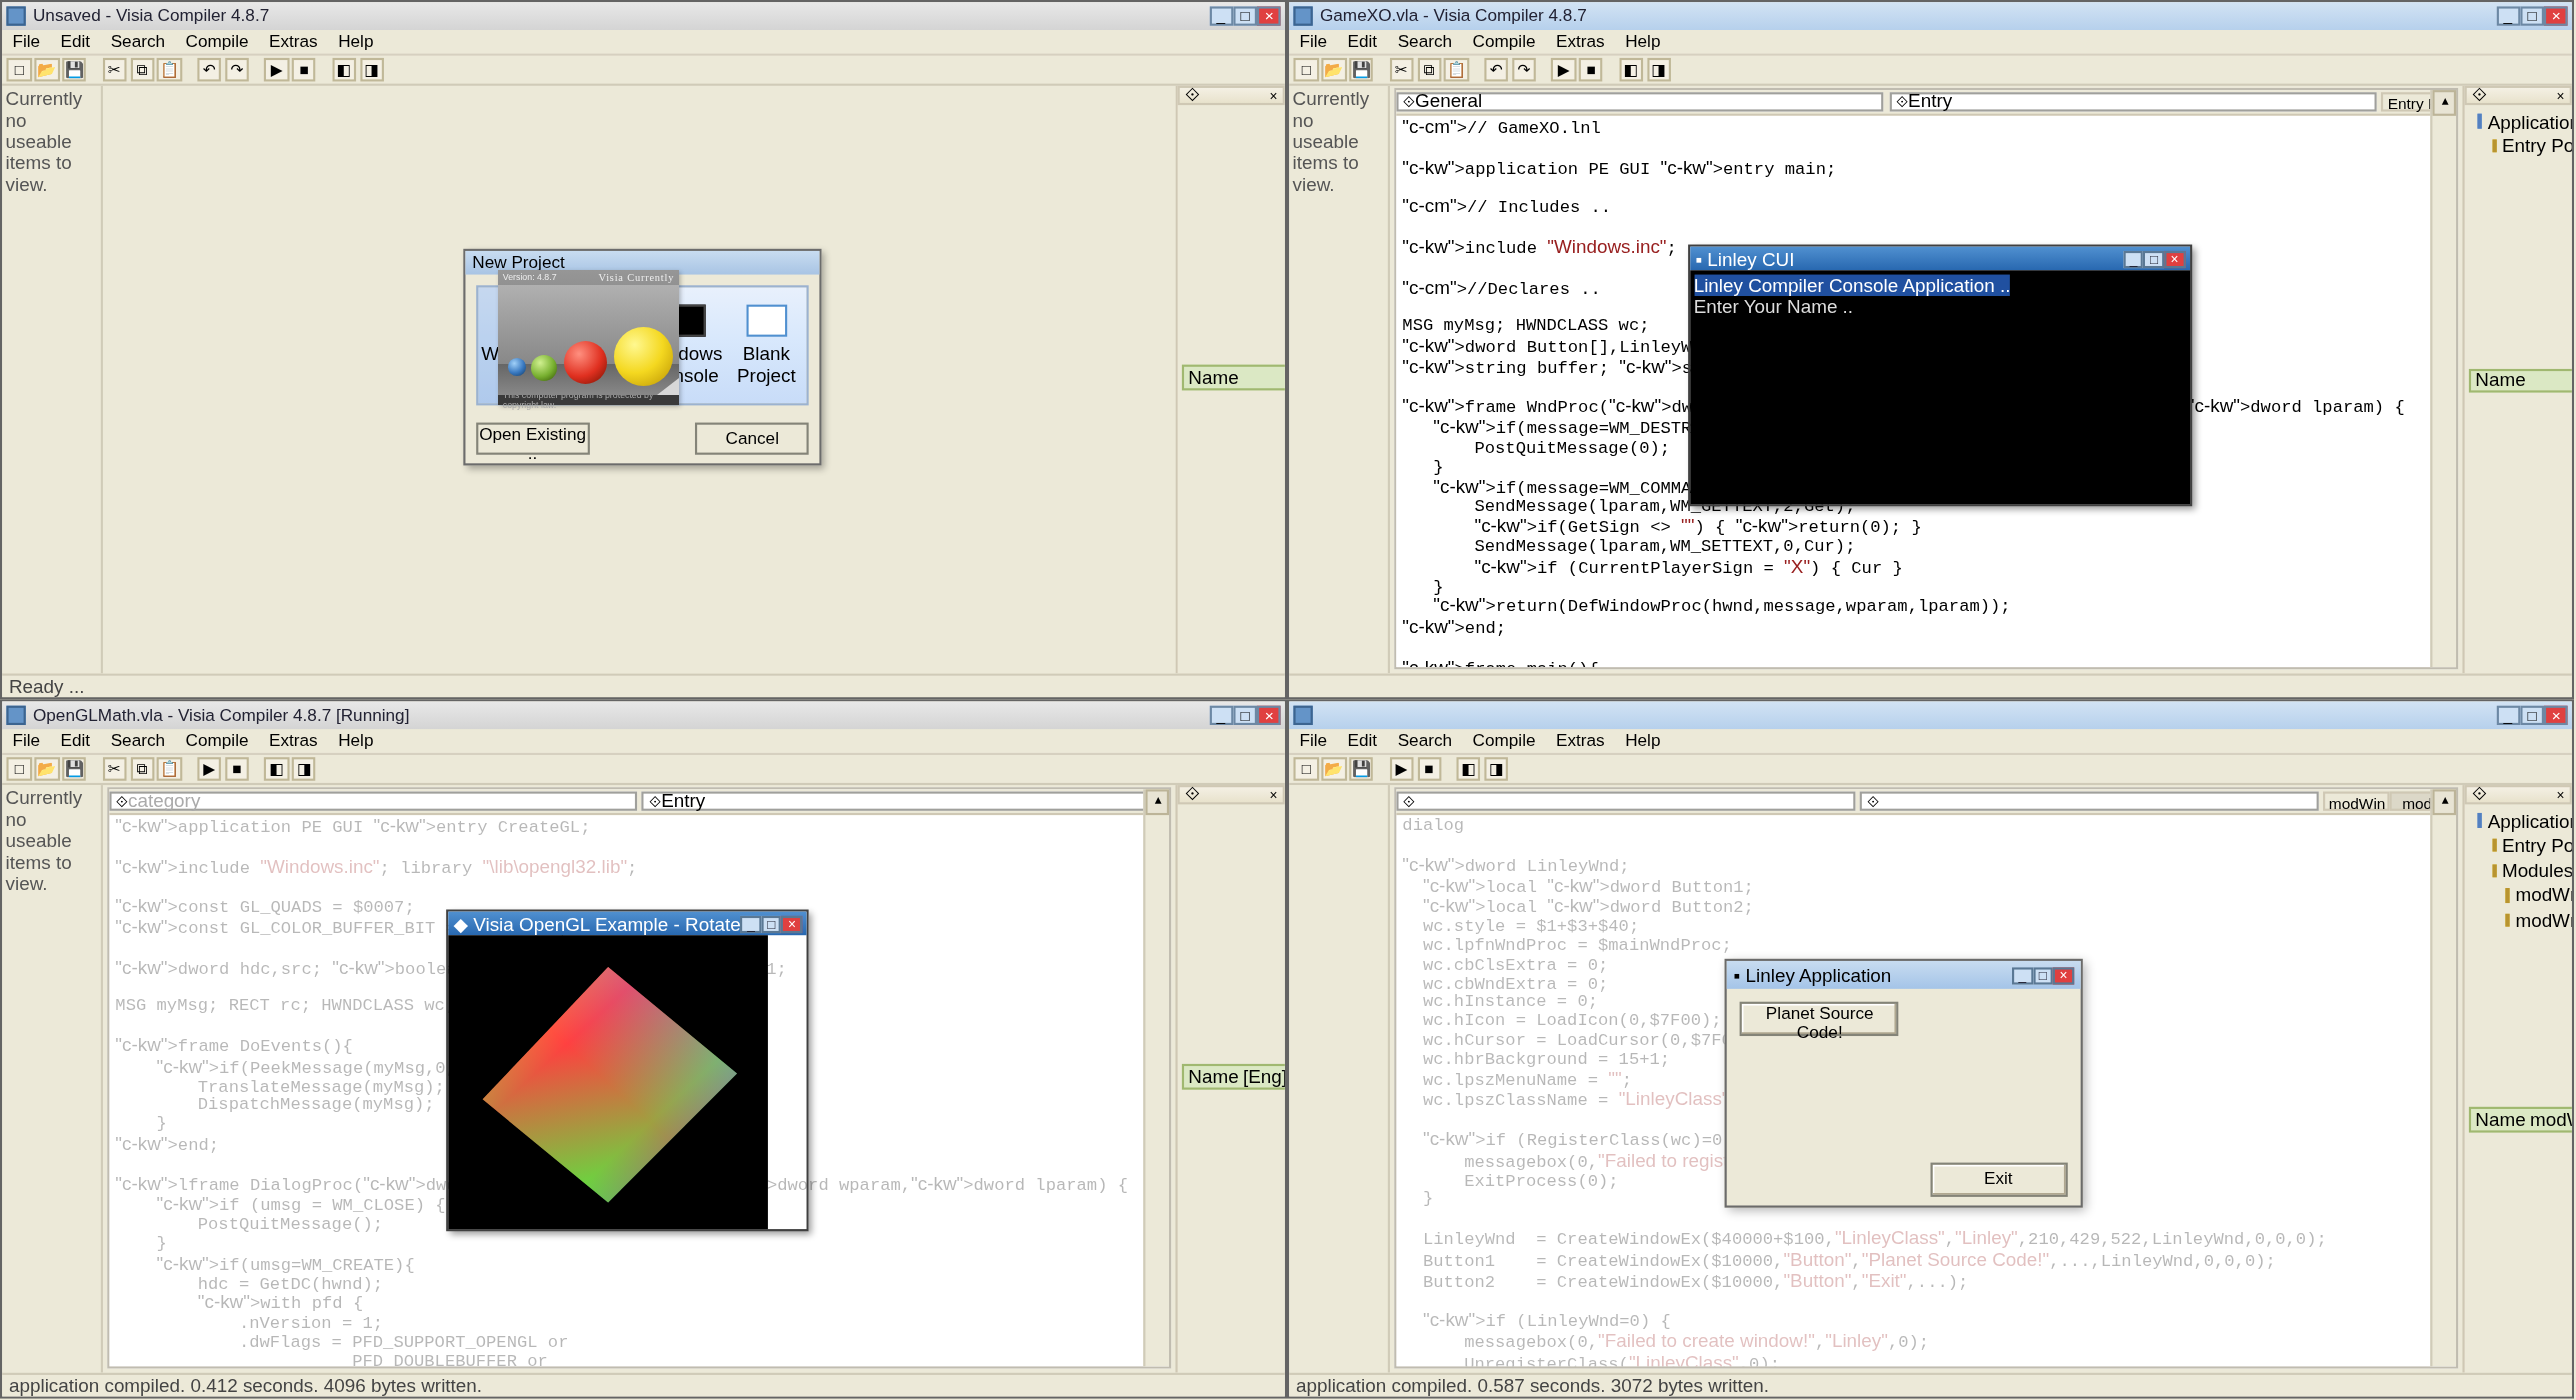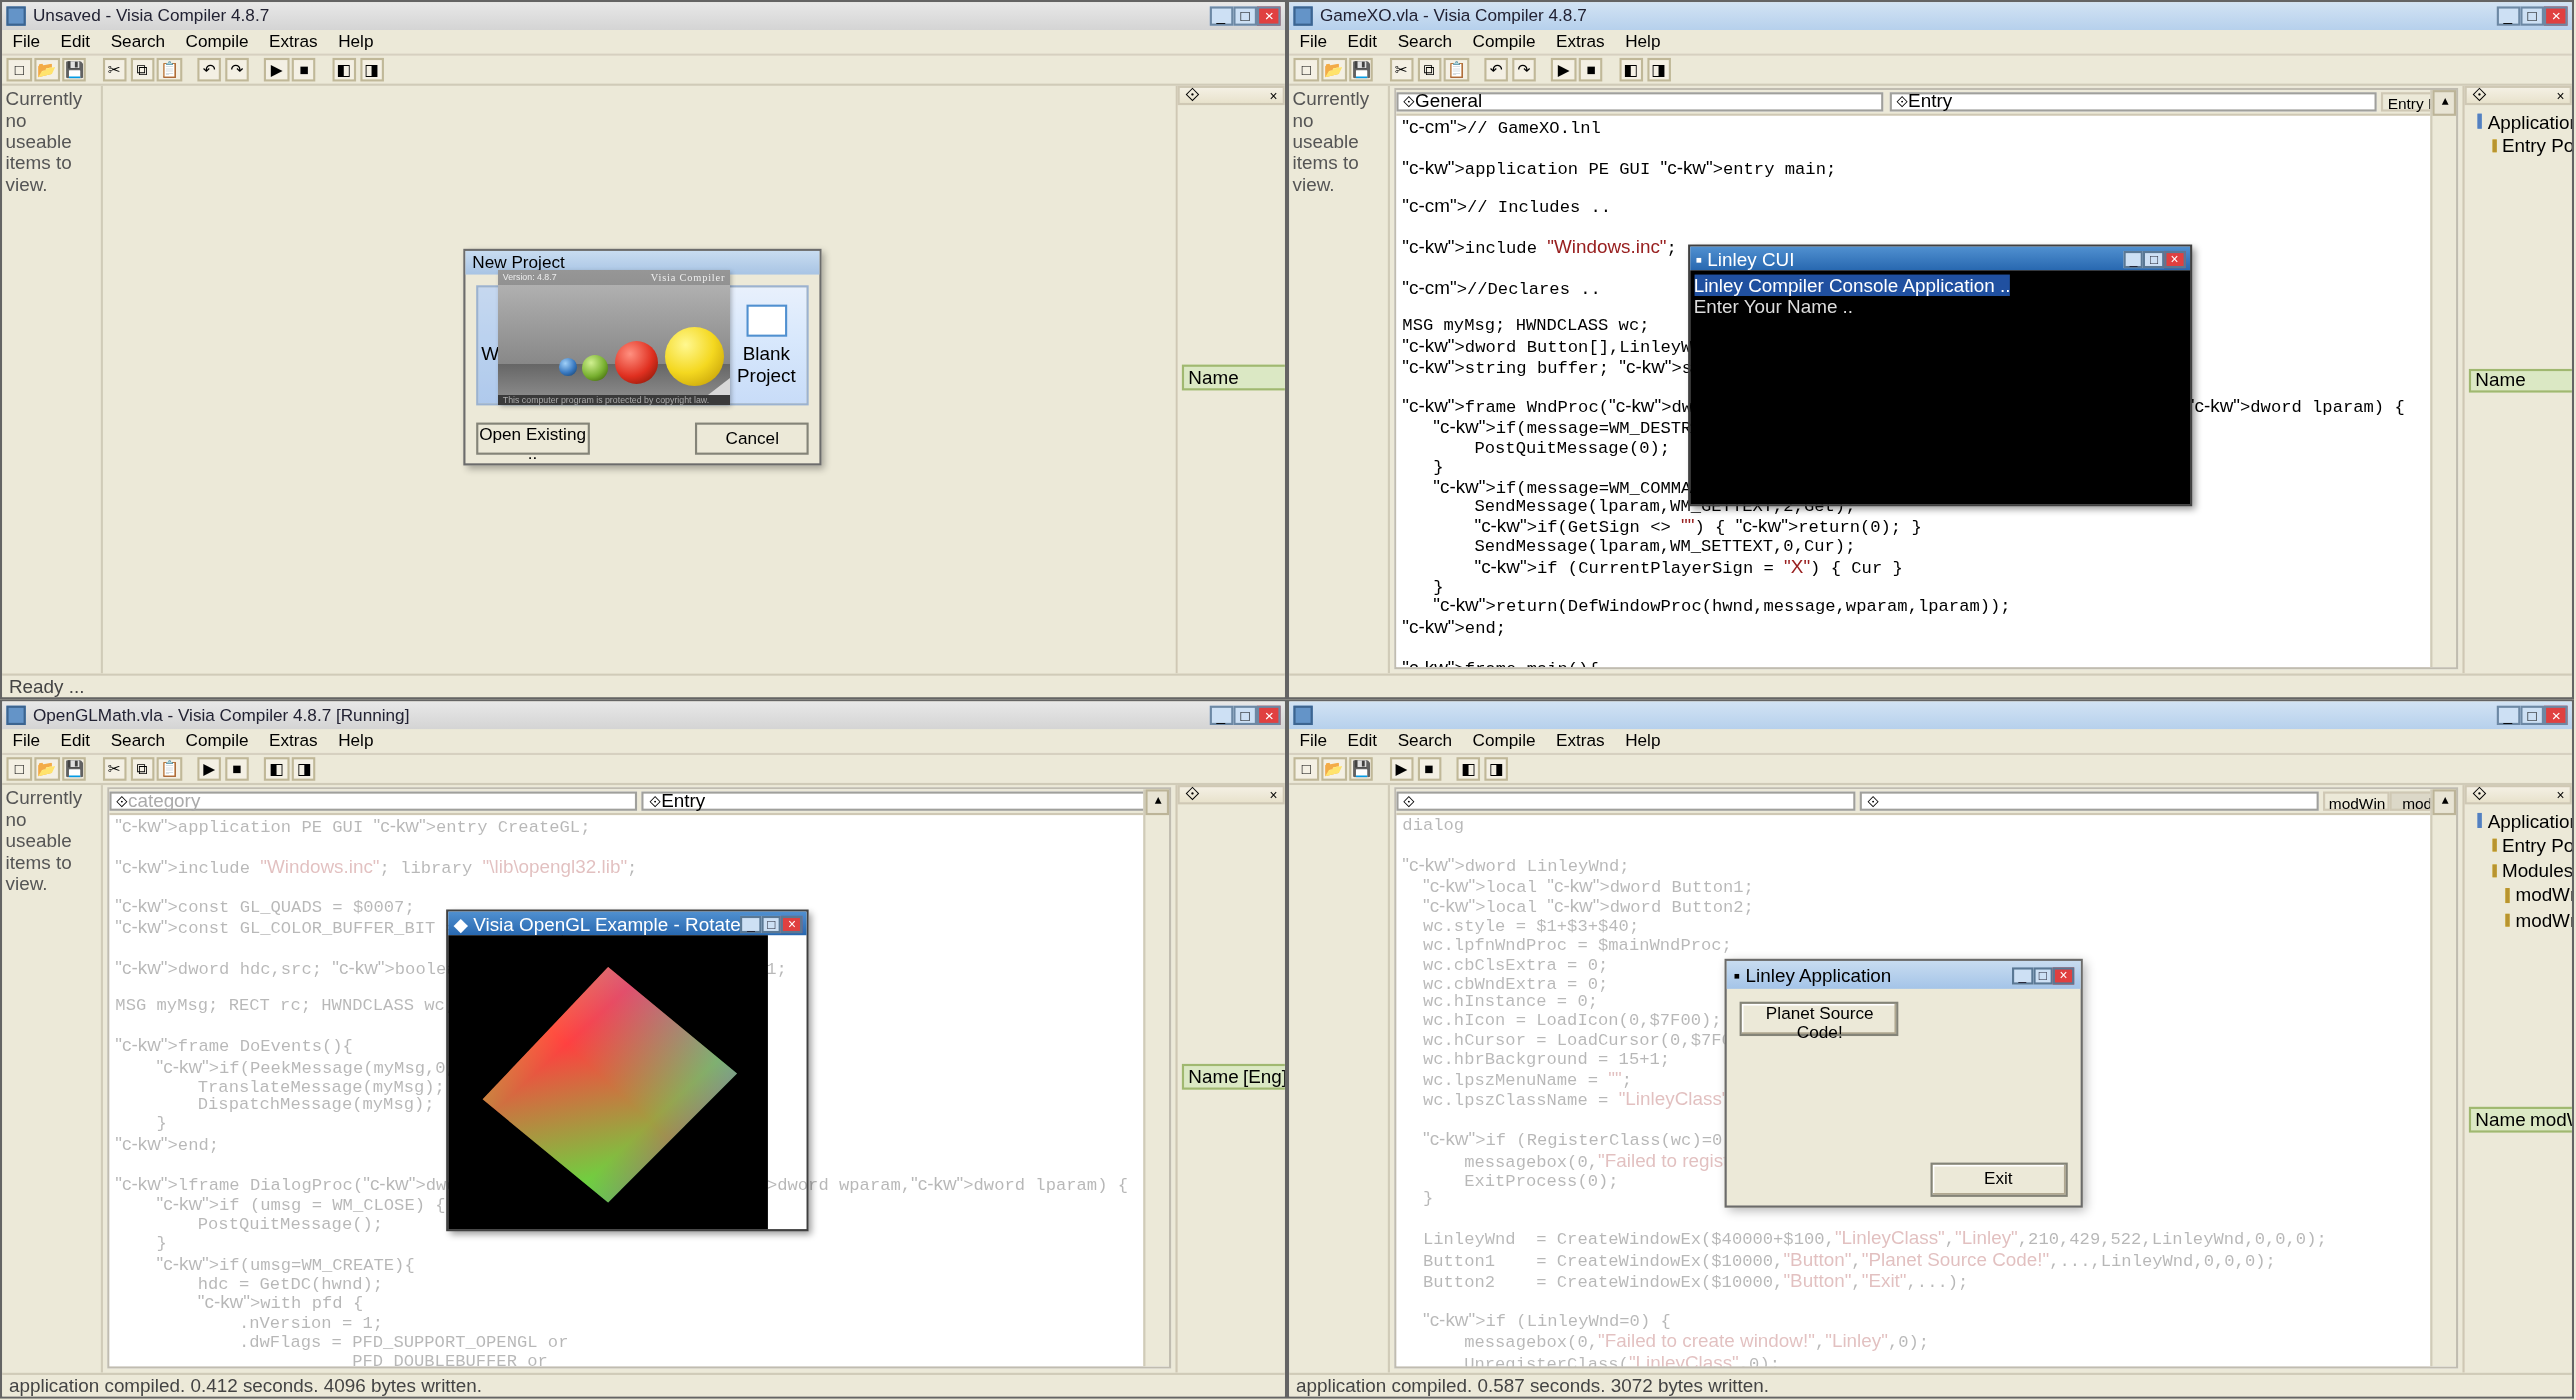--- a/index.html
+++ b/index.html
@@ -30,21 +30,21 @@
 .edbar { height:11.3px; background:#ece9d8; display:flex; gap:2.4px; border-bottom:0.8px solid #cfc8b4; align-items:center; }
 .eddrop { flex:1; height:9.6px; background:#fff; border:0.8px solid #a0a09c; font-size:7.2px; padding:0 2.4px; display:flex; align-items:center; }
 .code { flex:1; background:#fff; font-family:'Courier New',monospace; font-size:8px; padding:1.6px 3.2px; overflow:hidden; white-space:pre; line-height:8.8px; }
 .code.faded { opacity:.28; }
 .c-st { color:#982020; }
 .status { height:11.3px; background:#ece9d8; border-top:0.8px solid #d0cbb8; font-size:8px; padding:0 3.2px; color:#444; display:flex; align-items:center; }
 .namebox { position:absolute; bottom:13px; left:1.6px; right:0; height:11.3px; background:#dbe8c4; display:flex; align-items:center; font-size:7.2px; border:0.8px solid #a0b870; padding:0 2.4px; }
 .scroller { position:absolute; right:0; top:0; bottom:0; width:12px; background:#ece9d8; border-left:0.8px solid #d0cbb8; }
 .scrollbtn { height:11.3px; background:#e8e4d4; border:0.8px solid #bcb498; text-align:center; font-size:6.4px; line-height:8.8px; margin:0; }
 
-.splash { position:absolute; left:498px; top:270px; width:232px; height:135px; z-index:50; background:linear-gradient(#969696,#6e6e6e); display:flex; flex-direction:column; box-shadow:1.6px 1.6px 4.8px rgba(0,0,0,.3); }
+.splash { position:absolute; left:498px; top:270px; width:181px; height:135px; z-index:50; background:linear-gradient(#969696,#6e6e6e); display:flex; flex-direction:column; box-shadow:1.6px 1.6px 4.8px rgba(0,0,0,.3); }
 .splash-top { height:14.5px; padding:1.6px 4.8px; color:#eee; font-size:8px; display:flex; justify-content:space-between; }
 .splash-mid { flex:1; position:relative; background:linear-gradient(#b0b0b0 0%,#888 72%,#666 72%,#888 100%); }
 .sph { position:absolute; border-radius:50%; }
 .sph.y { width:59px; height:59px; background:radial-gradient(circle at 35% 30%,#fff890,#f4d820 50%,#b89000); right:6.4px; bottom:9.6px; }
 .sph.r { width:43px; height:43px; background:radial-gradient(circle at 35% 30%,#ff9080,#e03020 55%,#701000); right:72px; bottom:11.3px; }
 .sph.g { width:26px; height:26px; background:radial-gradient(circle at 35% 30%,#d0f090,#78b030 55%,#305000); right:122px; bottom:14.5px; }
 .sph.b { width:17.7px; height:17.7px; background:radial-gradient(circle at 35% 30%,#a0d0f8,#3878c0 55%,#103860); right:153px; bottom:19.3px; }
 .curl { position:absolute; right:0; bottom:0; width:0; height:0; border-left:22.5px solid transparent; border-bottom:17.7px solid #d8d8d8; }
 .splash-bot { height:9.6px; background:#3a3a3a; color:#aaa; font-size:6.4px; padding:0 4.8px; display:flex; align-items:center; }
 
@@ -550,21 +550,21 @@
         <button class="adbtn" style="right:6.4px; bottom:6.4px; width:64px;">Exit</button>
       </div>
     </div>
   </div>
 </div>
 
 <div class="splash">
   <div class="splash-top">
     <span>Version: 4.8.7</span>
     <span style="text-align:right;">
-      <span style="font-family:Georgia,serif; font-size:10.4px; letter-spacing:0.8px;">Visia Compiler</span><br>
+      <span style="font-family:Georgia,serif; font-size:10.4px; letter-spacing:0.8px;">Visia Currently</span><br>
       <span style="font-size:5.6px; opacity:.7;">(c) 2006 Visia Development</span>
     </span>
   </div>
   <div class="splash-mid">
     <div class="sph b"></div>
     <div class="sph g"></div>
     <div class="sph r"></div>
     <div class="sph y"></div>
     <div class="curl"></div>
   </div>

